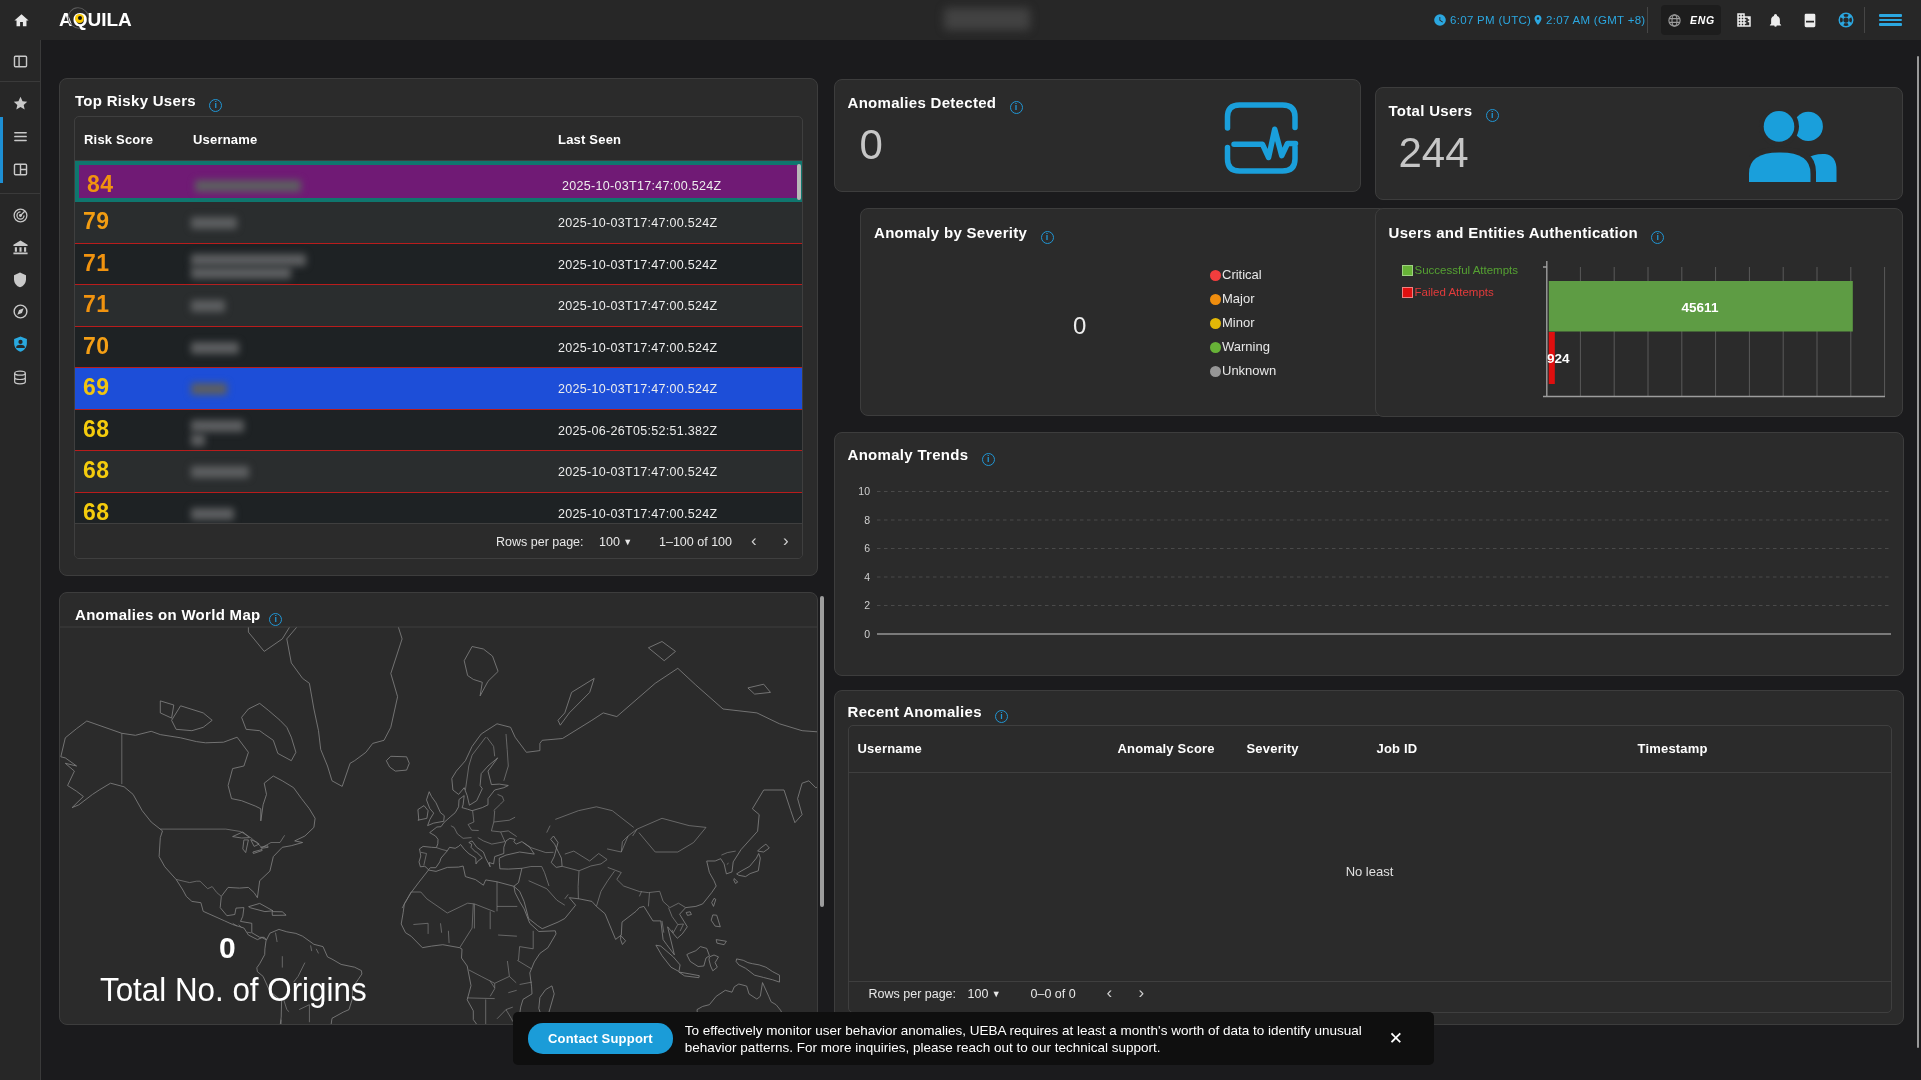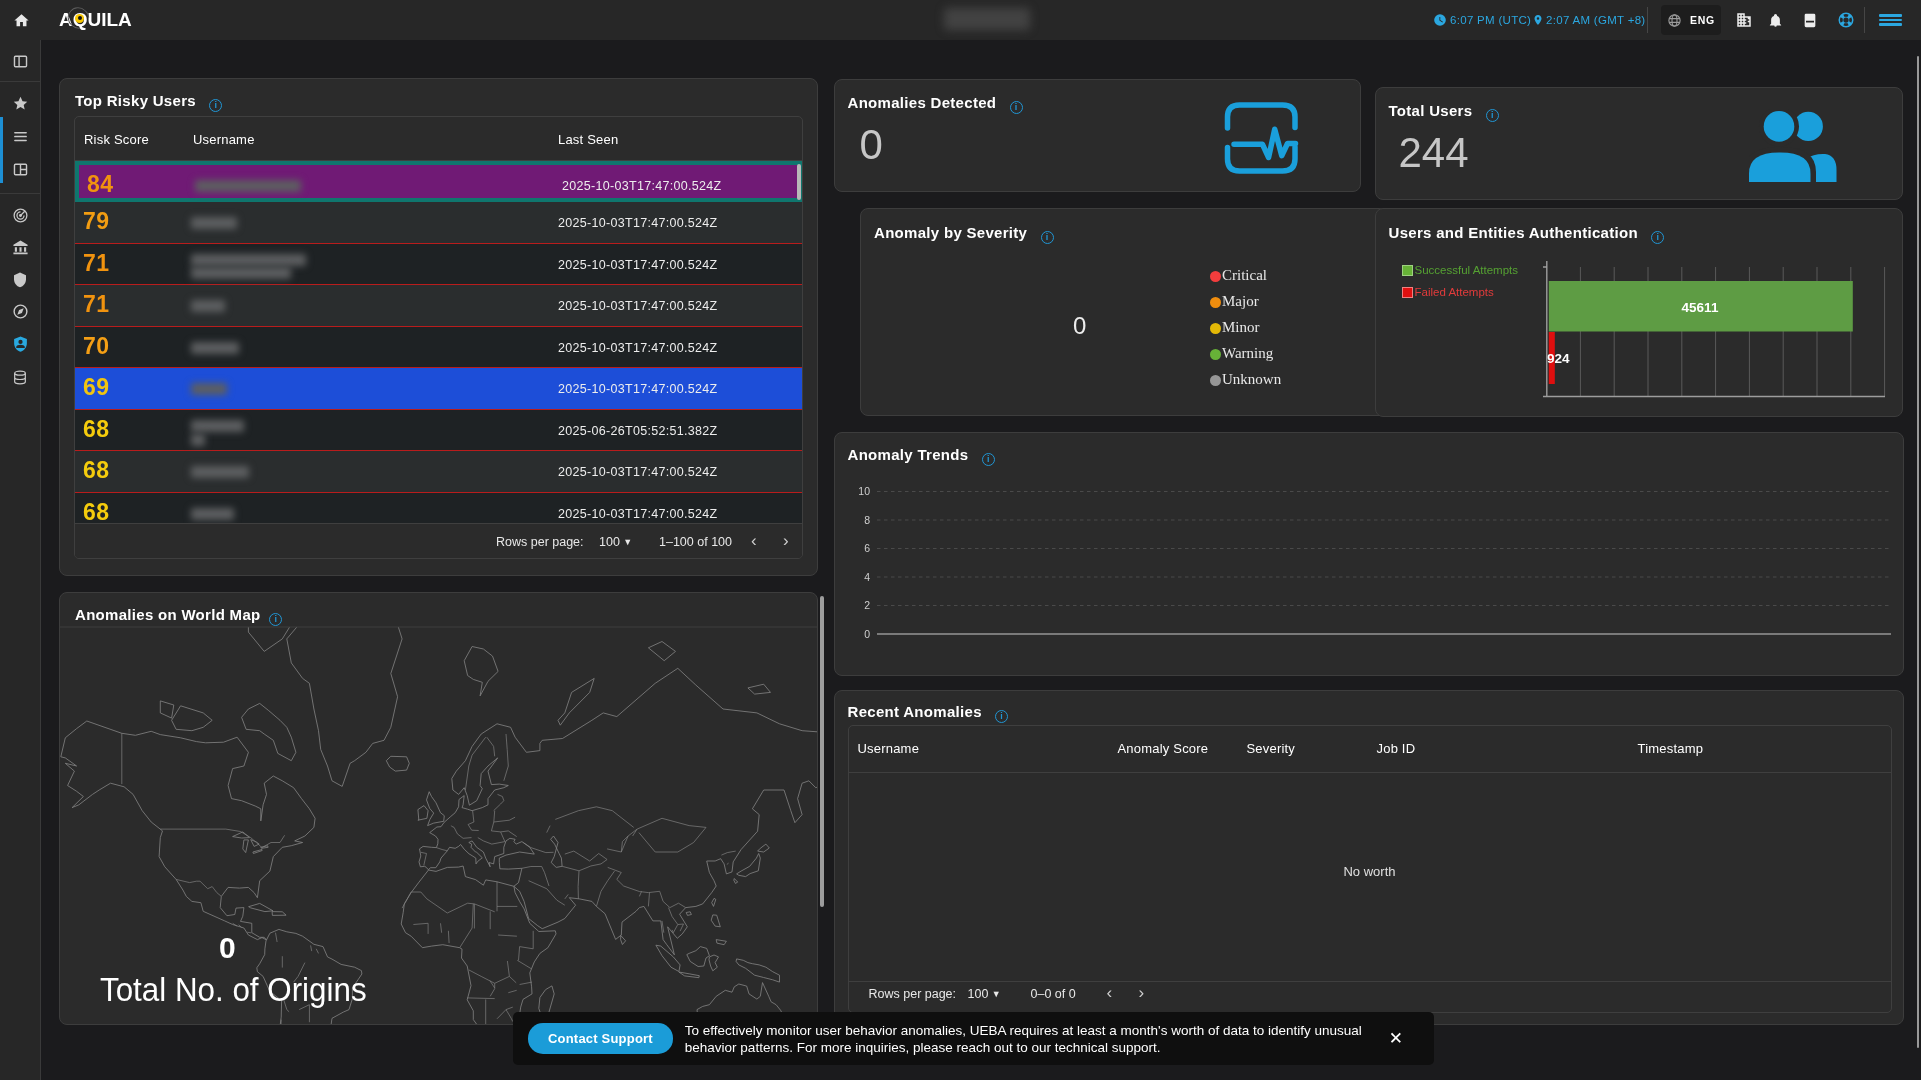--- a/index.html
+++ b/index.html
@@ -13,42 +13,42 @@
   .info { display:inline-block; width:13px; height:13px; border:1.5px solid #2196d4; border-radius:50%;
     color:#2196d4; font-size:9px; text-align:center; line-height:11px; font-weight:bold; vertical-align:-2px; }
   .content { position:absolute; left:41px; top:40px; }
   .trow { position:absolute; left:0; width:100%; border-bottom:1px solid #b91c1c; }
   .score { position:absolute; left:8px; top:6px; font-size:23px; font-weight:bold; letter-spacing:.5px; }
   .blur { position:absolute; background:#5c5e60; filter:blur(3.5px); border-radius:2px; height:12px; }
   .lastseen { position:absolute; left:483px; top:14px; font-size:12.5px; color:#ededed; letter-spacing:.3px; }
   .pgtext { color:#e8e8e8; font-size:12.5px; }
   .chev { font-size:17px; color:#cfcfcf; }
   .legdot { display:inline-block; width:11px; height:11px; border-radius:50%; margin-right:1px; vertical-align:-2px; }
-  .th { color:#fff; font-size:13px; font-weight:normal; letter-spacing:.2px; position:absolute; }
+  .th { color:#fff; font-size:13px; font-weight:bold; letter-spacing:.2px; position:absolute; }
 </style>
 </head>
 <body>
 
 <div class="topbar">
   <svg width="17" height="17" viewBox="0 0 24 24" style="position:absolute;left:13px;top:12px;fill:#e8e8e8">
     <path d="M12 3 L2 12h3v8h5v-6h4v6h5v-8h3z"></path>
   </svg>
   <div style="position:absolute;left:59px;top:9px;color:#fff;font-size:19px;font-weight:bold;letter-spacing:0;">A<span style="position:relative;display:inline-block;">Q<span style="position:absolute;left:2.6px;top:4.6px;width:9px;height:9px;border-radius:50%;background:#f7c600;"></span><span style="position:absolute;left:4.9px;top:6.9px;width:4.5px;height:4.5px;border-radius:50%;background:#151515;"></span><span style="position:absolute;left:-4.5px;top:-2px;width:21px;height:22px;border-radius:50%;border:1px solid #5a5a5a;border-color:#5a5a5a #5a5a5a transparent #5a5a5a;transform:rotate(-50deg);"></span></span>UILA</div>
   <div style="position:absolute;left:944px;top:8px;width:86px;height:22px;background:#4a4a4a;filter:blur(5px);border-radius:3px;opacity:.8;"></div>
 
   <svg width="14" height="14" viewBox="0 0 24 24" style="position:absolute;left:1433px;top:13px;fill:#2ba7e0;">
       <path d="M12 2a10 10 0 1 0 0 20 10 10 0 0 0 0-20zm4.2 14.2L11 13V7h1.5v5.2l4.5 2.7-.8 1.3z"></path>
     </svg>
   <div style="position:absolute;left:1450px;top:14px;color:#2ba7e0;font-size:11.5px;letter-spacing:.3px;">6:07 PM (UTC)</div>
   <svg width="12" height="14" viewBox="0 0 24 24" style="position:absolute;left:1532px;top:13px;fill:#2ba7e0;">
       <path d="M12 2C8.1 2 5 5.1 5 9c0 5.2 7 13 7 13s7-7.8 7-13c0-3.9-3.1-7-7-7zm0 9.5A2.5 2.5 0 1 1 12 6.5a2.5 2.5 0 0 1 0 5z"></path>
     </svg>
   <div style="position:absolute;left:1546px;top:14px;color:#2ba7e0;font-size:11.5px;letter-spacing:.3px;">2:07 AM (GMT +8)</div>
   <div style="position:absolute;left:1647px;top:7px;width:1px;height:26px;background:#464646;"></div>
-  <div style="position:absolute;right:0;top:0;height:40px;display:flex;align-items:center;">
+  <div style="position:absolute;right:0;top:0;height:40px;display:flex;align-items:center;font-style:italic;">
     <div style="background:#1d1d1d;border-radius:4px;height:30px;width:60px;display:flex;align-items:center;justify-content:center;">
       <svg width="15" height="15" viewBox="0 0 24 24" style="fill:none;stroke:#9a9a9a;stroke-width:1.8;margin-right:8px;">
           <circle cx="12" cy="12" r="9"></circle>
           <ellipse cx="12" cy="12" rx="4" ry="9"></ellipse>
           <path d="M3.5 9h17M3.5 15h17"></path>
         </svg>
       <span style="color:#fff;font-size:10.5px;font-weight:bold;letter-spacing:.8px;">ENG</span>
     </div>
     <span style="width:14px;"></span>
     <svg width="18" height="18" viewBox="0 0 24 24" style="fill:#ededed;">
@@ -239,21 +239,21 @@
       <circle cx="30" cy="17.4" r="20" fill="#2b2b2b"></circle>
       <path d="M-5 77 L-5 63 Q-5 38 30 38 L31.5 38 Q67 38 67 63 L67 77 Z" fill="#2b2b2b"></path>
       <circle cx="30" cy="17.4" r="15.3" fill="#1a9fdb"></circle>
       <path d="M0 73 L0 64.5 Q0 43.5 30 43.5 L31.5 43.5 Q61.5 43.5 61.5 64.5 L61.5 73 Z" fill="#1a9fdb"></path>
     </svg>
   </div>
 
   <div class="card" style="left:819px;top:168px;width:527px;height:208px;">
     <div style="position:absolute;left:13px;top:15px;" class="ctitle">Anomaly by Severity &nbsp;&nbsp;<span class="info">i</span></div>
     <div style="position:absolute;left:212px;top:105px;color:#ededed;font-size:24px;line-height:24px;">0</div>
-    <div style="position:absolute;left:349px;top:58px;font-size:15px;color:#e8e8e8;font-family:Liberation Serif, serif;">
+    <div style="position:absolute;left:349px;top:58px;font-size:13px;color:#e8e8e8;">
       <div style="margin-bottom:9px;"><span class="legdot" style="background:#f23d3d;"></span>Critical</div>
       <div style="margin-bottom:9px;"><span class="legdot" style="background:#ef8d0e;"></span>Major</div>
       <div style="margin-bottom:9px;"><span class="legdot" style="background:#e3b807;"></span>Minor</div>
       <div style="margin-bottom:9px;"><span class="legdot" style="background:#67b237;"></span>Warning</div>
       <div><span class="legdot" style="background:#969696;"></span>Unknown</div>
     </div>
   </div>
 
   <div class="card" style="left:1333.5px;top:168px;width:528.5px;height:209px;">
     <div style="position:absolute;left:13px;top:15px;" class="ctitle">Users and Entities Authentication &nbsp;&nbsp;<span class="info">i</span></div>
@@ -308,21 +308,21 @@
 
   <div class="card" style="left:792.5px;top:650px;width:1070px;height:335px;">
     <div style="position:absolute;left:13px;top:12px;" class="ctitle">Recent Anomalies &nbsp;&nbsp;<span class="info">i</span></div>
     <div style="position:absolute;left:13px;top:34px;width:1044px;height:288px;border:1px solid #3f3f3f;border-radius:5px;">
       <div class="th" style="left:9px;top:15px;">Username</div>
       <div class="th" style="left:269px;top:15px;">Anomaly Score</div>
       <div class="th" style="left:398px;top:15px;">Severity</div>
       <div class="th" style="left:528px;top:15px;">Job ID</div>
       <div class="th" style="left:789px;top:15px;">Timestamp</div>
       <div style="position:absolute;left:0;top:46px;width:100%;height:1px;background:#3f3f3f;"></div>
-      <div style="position:absolute;left:0;top:138px;width:100%;text-align:center;color:#e0e0e0;font-size:13px;">No worth</div>
+      <div style="position:absolute;left:0;top:138px;width:100%;text-align:center;color:#e0e0e0;font-size:13px;">No least</div>
       <div style="position:absolute;left:0;top:255px;width:100%;height:1px;background:#3f3f3f;"></div>
       <div style="position:absolute;left:20px;top:261px;" class="pgtext">Rows per page:</div>
       <div style="position:absolute;left:119px;top:261px;" class="pgtext">100 <span style="font-size:9px;vertical-align:1px;">▼</span></div>
       <div style="position:absolute;left:182px;top:261px;" class="pgtext">0–0 of 0</div>
       <div style="position:absolute;left:258px;top:257px;" class="chev">‹</div>
       <div style="position:absolute;left:290px;top:257px;" class="chev">›</div>
     </div>
   </div>
 </div>
 

